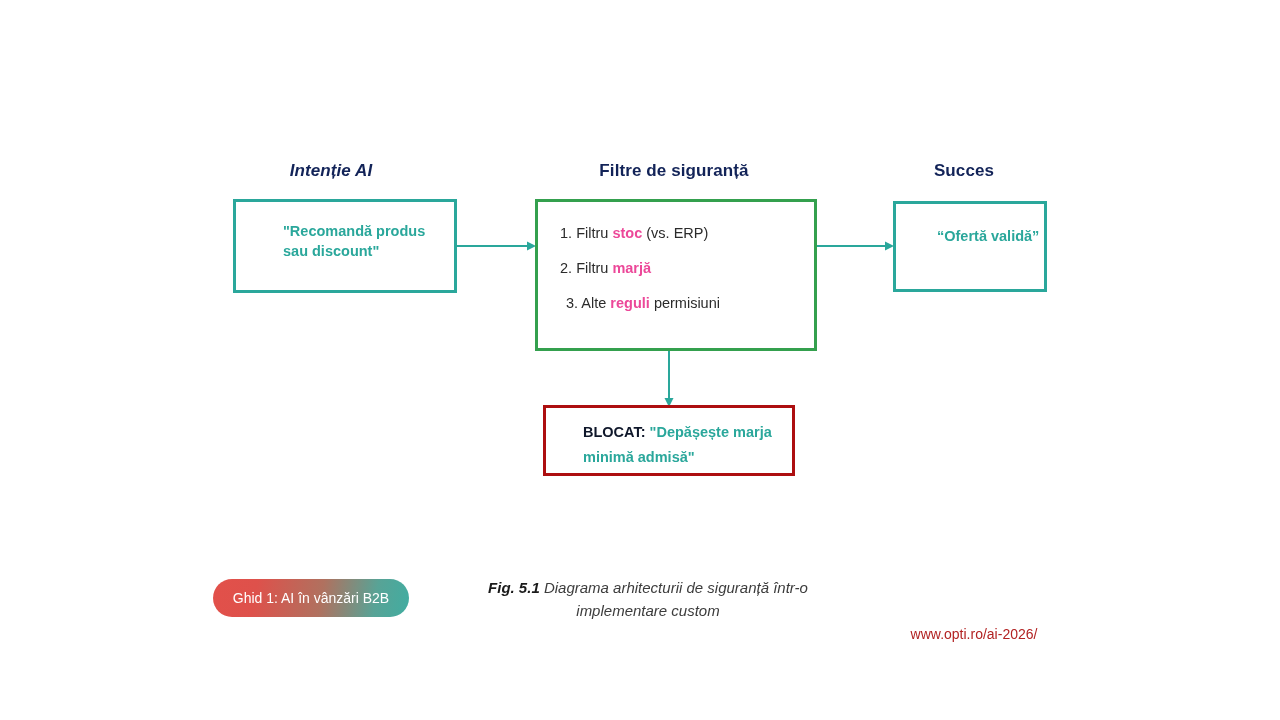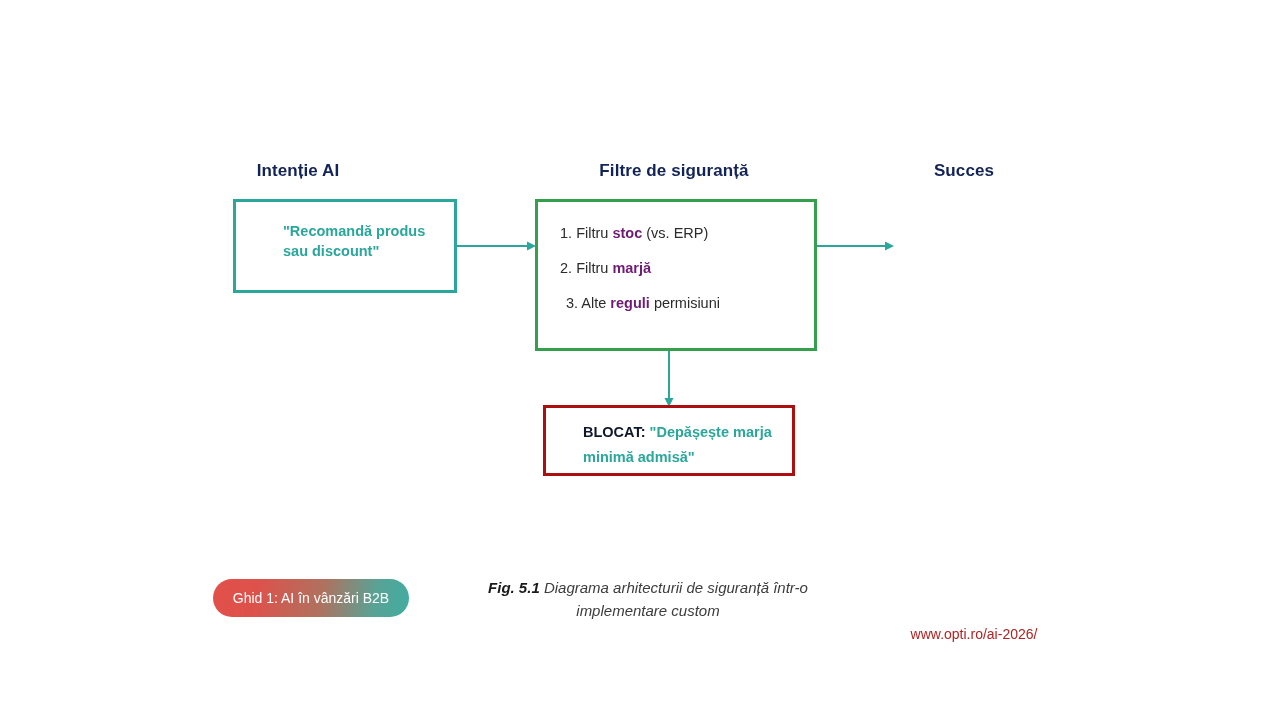--- a/index.html
+++ b/index.html
@@ -25,21 +25,21 @@
   .col-title {
     position: absolute;
     font-size: 17px;
     font-weight: bold;
     color: #122358;
     letter-spacing: 0.1px;
     white-space: nowrap;
     text-align: center;
     transform: translateX(-50%);
   }
-  #title-intent   { left: 298px; top: 161px; }
+  #title-intent   { left: 331px; top: 161px; font-style: italic; }
   #title-filters  { left: 674px; top: 161px; }
   #title-success  { left: 964px; top: 161px; }
 
   
   .box {
     position: absolute;
     background: #ffffff;
     box-sizing: border-box;
   }
   .box-teal  { border: 3px solid #2aa79b; }
@@ -85,21 +85,21 @@
   }
   .filters-list li {
     font-size: 14.5px;
     color: #2b2b2b;
     line-height: 21px;
     margin-bottom: 14px;
     white-space: nowrap;
   }
   .filters-list li:last-child { margin-bottom: 0; }
   .filters-list li .num { color: #2b2b2b; }
-  .filters-list li b { font-weight: bold; color: #701a75; }
+  .filters-list li b { font-weight: bold; color: #ec4899; }
   .filters-list li.indent { padding-left: 6px; }
 
   
   .blocked-text {
     position: absolute;
     left: 37px;
     top: 12px;
     font-size: 14.5px;
     font-weight: bold;
     line-height: 25px;
@@ -209,20 +209,23 @@
     </ul>
   </div>
 
   <div class="connector" id="arrow-filters-success">
     <svg width="77" height="16" viewBox="0 0 77 16">
       <line x1="0" y1="8" x2="68" y2="8" stroke="#2aa79b" stroke-width="2"></line>
       <polygon points="68,3.5 77,8 68,12.5" fill="#2aa79b"></polygon>
     </svg>
   </div>
 
+  <div class="box box-teal" id="box-success">
+    <div class="quote-text" id="success-text">“Ofertă validă”</div>
+  </div>
 
   <div class="connector" id="arrow-filters-blocked">
     <svg width="18" height="56" viewBox="0 0 18 56">
       <line x1="9" y1="0" x2="9" y2="47" stroke="#2aa79b" stroke-width="2"></line>
       <polygon points="4.5,47 13.5,47 9,56" fill="#2aa79b"></polygon>
     </svg>
   </div>
 
   <div class="box box-red" id="box-blocked">
     <div class="blocked-text">

